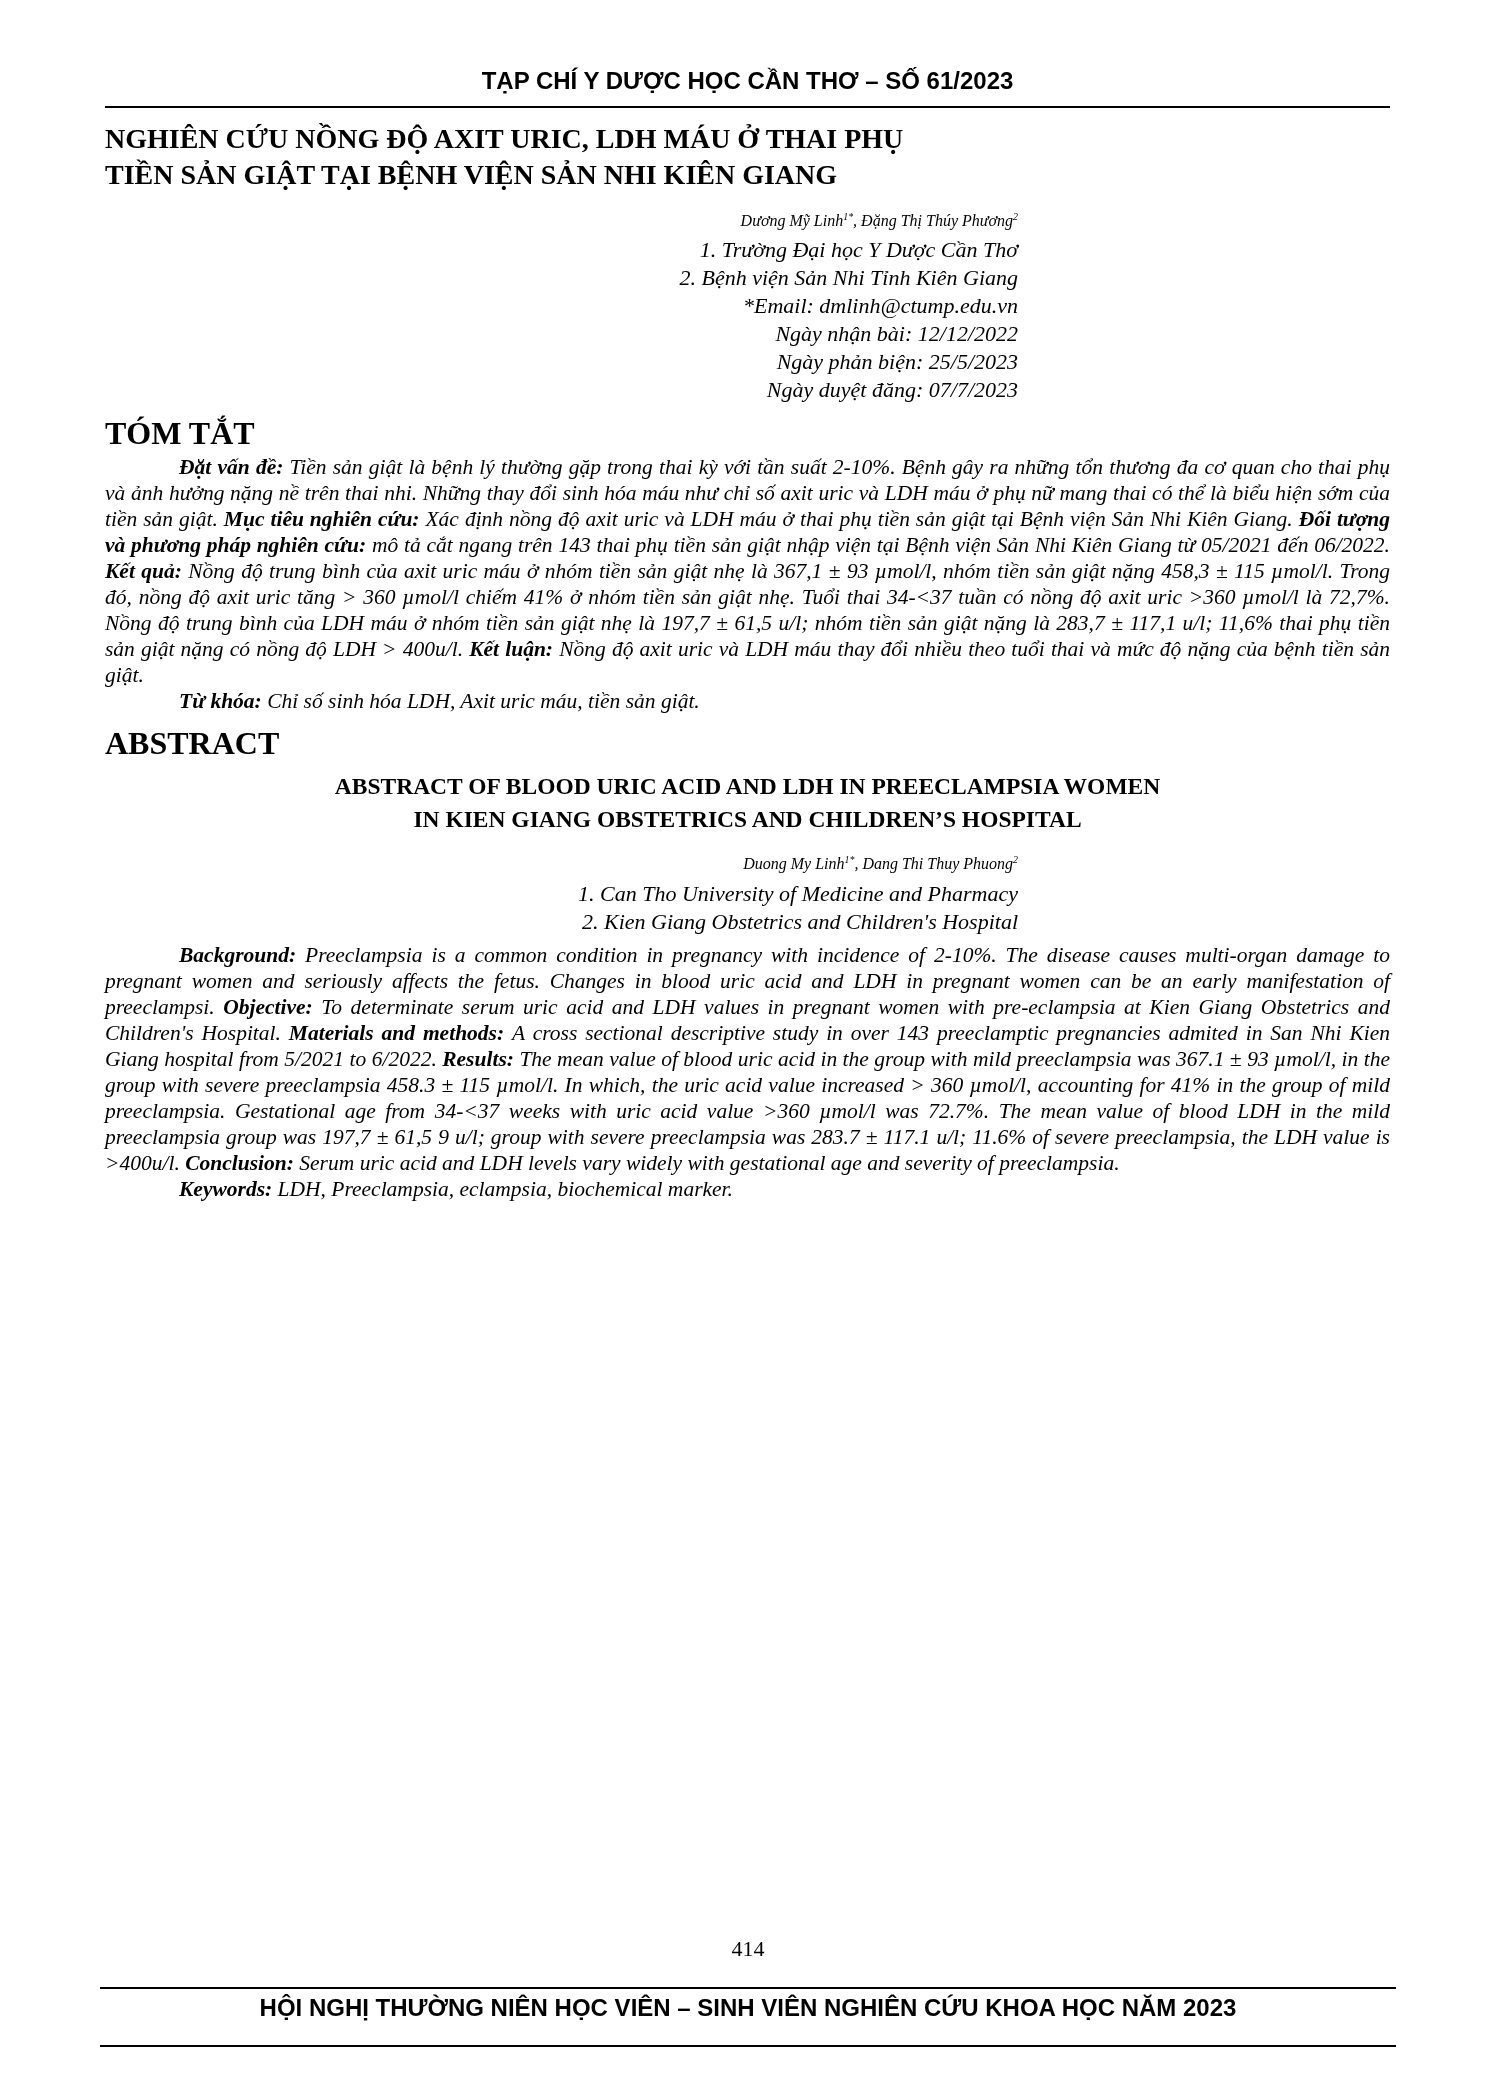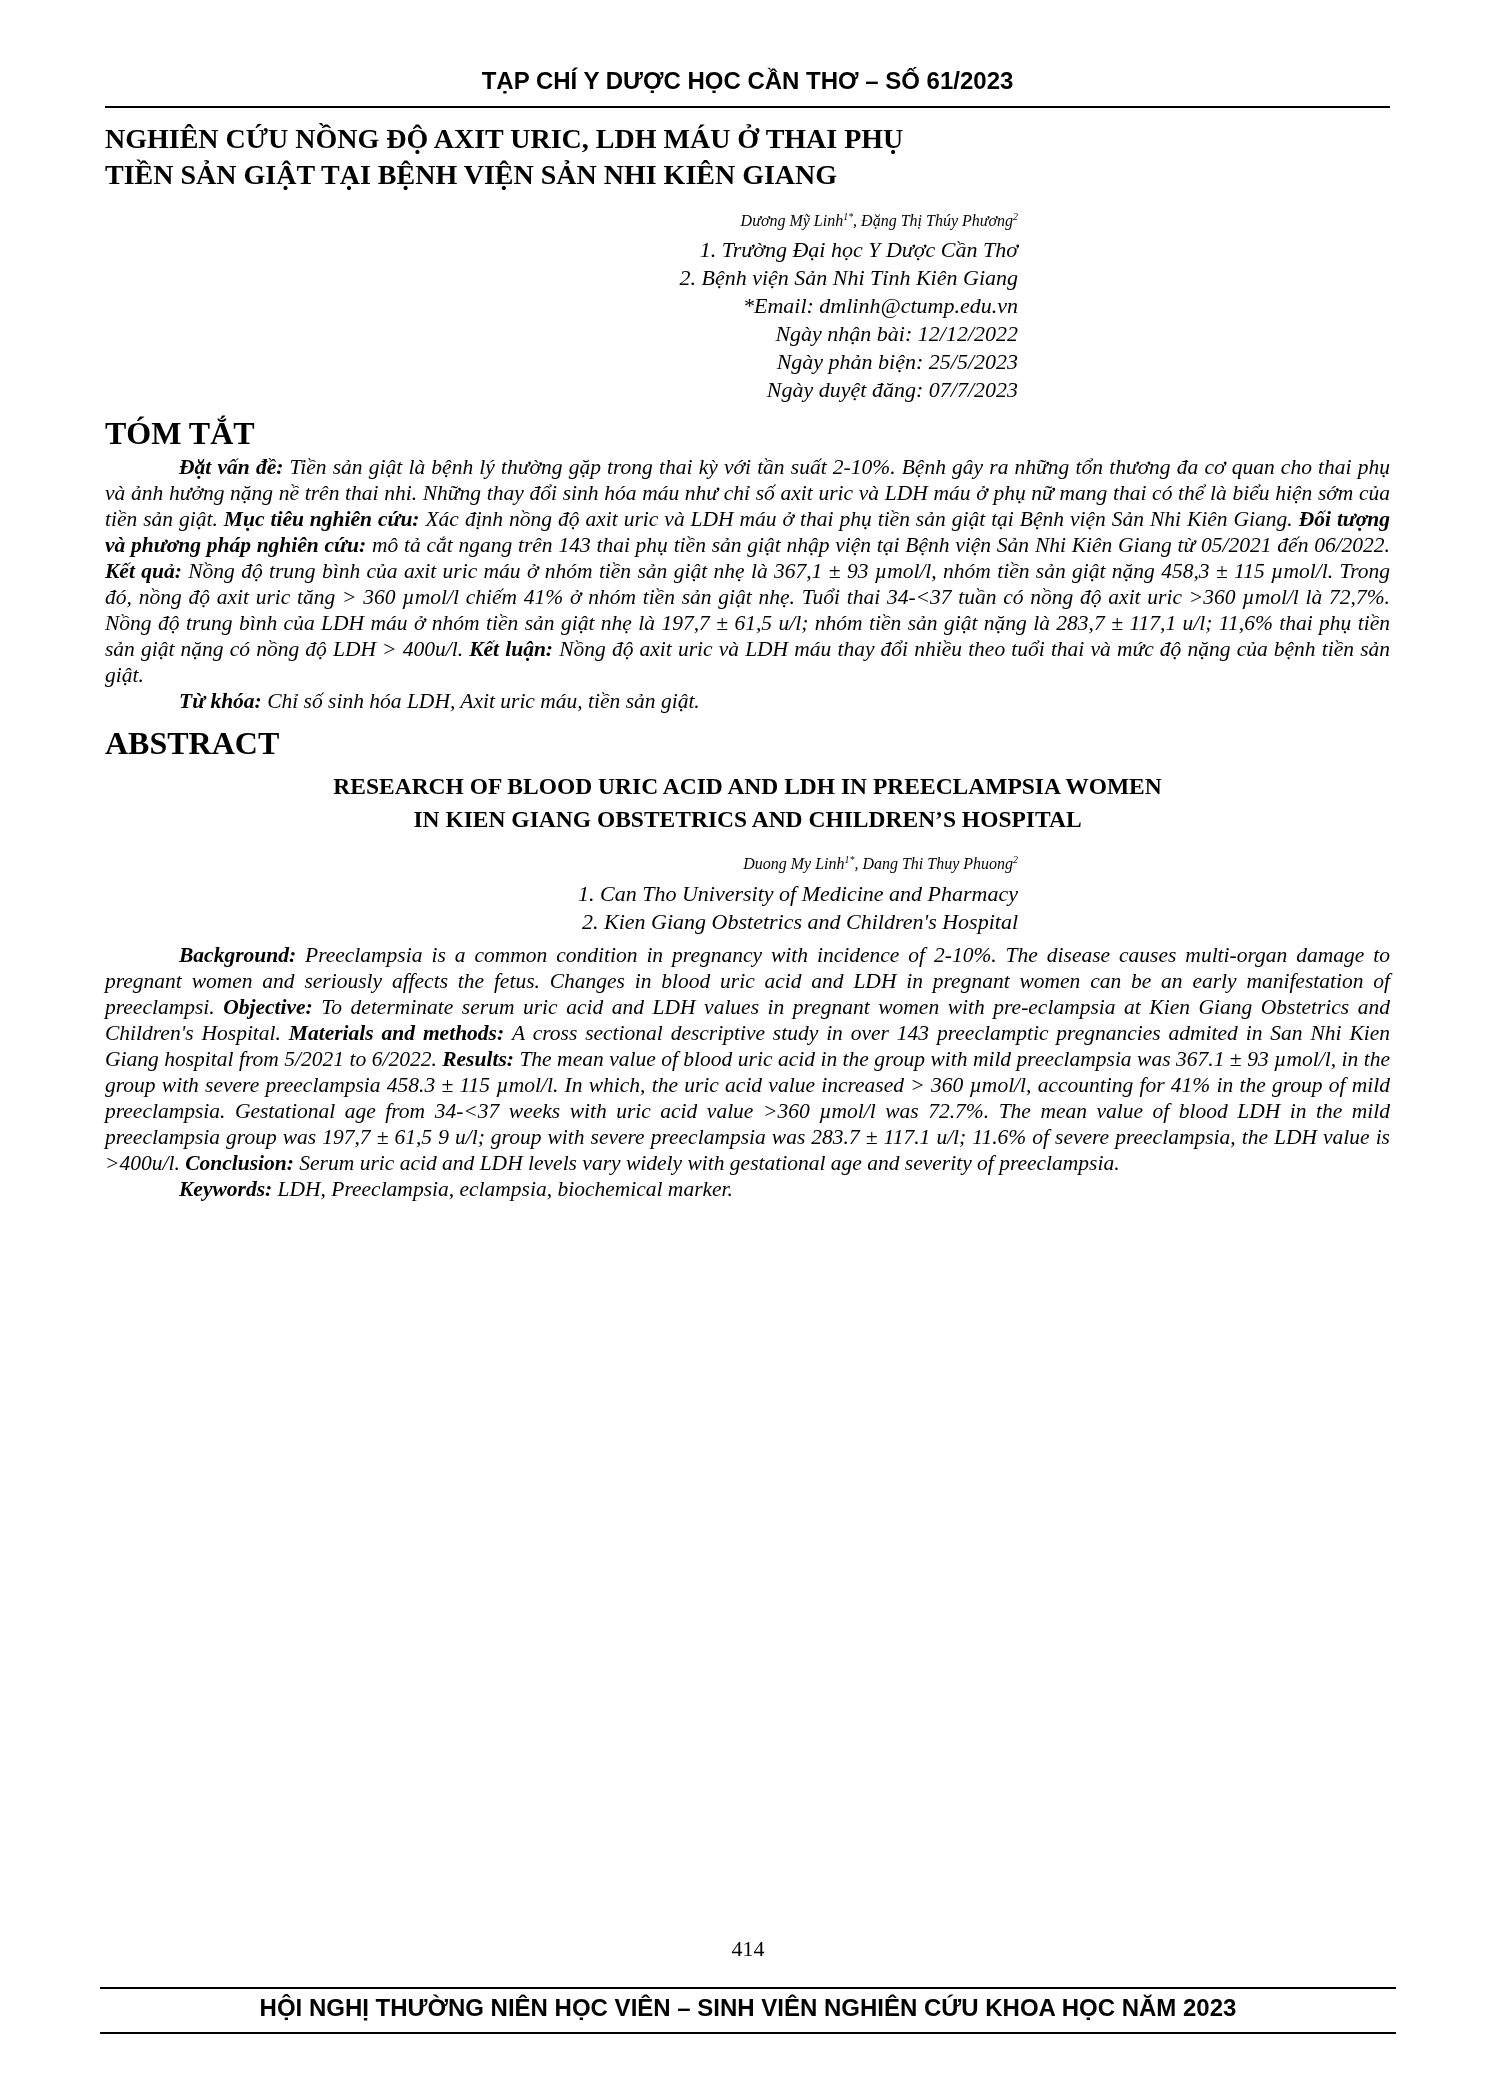--- a/index.html
+++ b/index.html
@@ -32,21 +32,21 @@
   .keywords-line { font-style:italic; font-size:21.5px; line-height:26px; text-indent:74px; }
   .b { font-weight:700; }
   sup { font-size:0.62em; }
 
   .en-title { margin-top:12px; text-align:center; font-weight:700; font-size:23.5px; line-height:33px; }
 
   .footer { position:absolute; left:100px; right:100px; top:1981px; }
   .footer-rule { height:2px; background:#000; }
   .footer-text {
     text-align:center; font-family:"Liberation Sans","DejaVu Sans",sans-serif;
-    font-weight:700; font-size:24px; line-height:30px; padding:4px 0 9px;
+    font-weight:700; font-size:24px; line-height:30px; padding:4px 0 22px;
   }
   .page-number { position:absolute; top:1930px; left:0; width:100%; text-align:center; font-size:22px; }
 </style>
 </head>
 <body>
 
 <div class="page">
   <div class="content">
 
     <div class="journal-header">TẠP CHÍ Y DƯỢC HỌC CẦN THƠ – SỐ 61/2023</div>
@@ -67,21 +67,21 @@
       <div class="meta-line">Ngày duyệt đăng: 07/7/2023</div>
     </div>
 
     <div class="section-heading">TÓM TẮT</div>
     <p class="abstract-par"><span class="b">Đặt vấn đề: </span><span>Tiền sản giật là bệnh lý thường gặp trong thai kỳ với tần suất 2-10%. Bệnh gây ra những tổn thương đa cơ quan cho thai phụ và ảnh hưởng nặng nề trên thai nhi. Những thay đổi sinh hóa máu như chỉ số axit uric và LDH máu ở phụ nữ mang thai có thể là biểu hiện sớm của tiền sản giật. </span><span class="b">Mục tiêu nghiên cứu: </span><span>Xác định nồng độ axit uric và LDH máu ở thai phụ tiền sản giật tại Bệnh viện Sản Nhi Kiên Giang. </span><span class="b">Đối tượng và phương pháp nghiên cứu: </span><span>mô tả cắt ngang trên 143 thai phụ tiền sản giật nhập viện tại Bệnh viện Sản Nhi Kiên Giang từ 05/2021 đến 06/2022. </span><span class="b">Kết quả: </span><span>Nồng độ trung bình của axit uric máu ở nhóm tiền sản giật nhẹ là 367,1 ± 93 µmol/l, nhóm tiền sản giật nặng 458,3 ± 115 µmol/l. Trong đó, nồng độ axit uric tăng &gt; 360 µmol/l chiếm 41% ở nhóm tiền sản giật nhẹ. Tuổi thai 34-&lt;37 tuần có nồng độ axit uric &gt;360 µmol/l là 72,7%. Nồng độ trung bình của LDH máu ở nhóm tiền sản giật nhẹ là 197,7 ± 61,5 u/l; nhóm tiền sản giật nặng là 283,7 ± 117,1 u/l; 11,6% thai phụ tiền sản giật nặng có nồng độ LDH &gt; 400u/l. </span><span class="b">Kết luận: </span><span>Nồng độ axit uric và LDH máu thay đổi nhiều theo tuổi thai và mức độ nặng của bệnh tiền sản giật.</span></p>
     <p class="keywords-line"><span class="b">Từ khóa: </span><span>Chỉ số sinh hóa LDH, Axit uric máu, tiền sản giật.</span></p>
 
     <div class="section-heading">ABSTRACT</div>
 
     <div class="en-title">
-      <div>RESEARCH OF BLOOD URIC ACID AND LDH IN PREECLAMPSIA WOMEN</div>
+      <div>ABSTRACT OF BLOOD URIC ACID AND LDH IN PREECLAMPSIA WOMEN</div>
       <div>IN KIEN GIANG OBSTETRICS AND CHILDREN’S HOSPITAL</div>
     </div>
 
     <div class="byline-block">
       <div class="authors"><span>Duong My Linh</span><sup>1*</sup><span>, Dang Thi Thuy Phuong</span><sup>2</sup></div>
       <div class="meta-line">1. Can Tho University of Medicine and Pharmacy</div>
       <div class="meta-line">2. Kien Giang Obstetrics and Children's Hospital</div>
     </div>
 
     <p class="abstract-par"><span class="b">Background: </span><span>Preeclampsia is a common condition in pregnancy with incidence of 2-10%. The disease causes multi-organ damage to pregnant women and seriously affects the fetus. Changes in blood uric acid and LDH in pregnant women can be an early manifestation of preeclampsi. </span><span class="b">Objective: </span><span>To determinate serum uric acid and LDH values in pregnant women with pre-eclampsia at Kien Giang Obstetrics and Children's Hospital. </span><span class="b">Materials and methods: </span><span>A cross sectional descriptive study in over 143 preeclamptic pregnancies admited in San Nhi Kien Giang hospital from 5/2021 to 6/2022. </span><span class="b">Results: </span><span>The mean value of blood uric acid in the group with mild preeclampsia was 367.1 ± 93 µmol/l, in the group with severe preeclampsia 458.3 ± 115 µmol/l. In which, the uric acid value increased &gt; 360 µmol/l, accounting for 41% in the group of mild preeclampsia. Gestational age from 34-&lt;37 weeks with uric acid value &gt;360 µmol/l was 72.7%. The mean value of blood LDH in the mild preeclampsia group was 197,7 ± 61,5 9 u/l; group with severe preeclampsia was 283.7 ± 117.1 u/l; 11.6% of severe preeclampsia, the LDH value is &gt;400u/l. </span><span class="b">Conclusion: </span><span>Serum uric acid and LDH levels vary widely with gestational age and severity of preeclampsia.</span></p>

